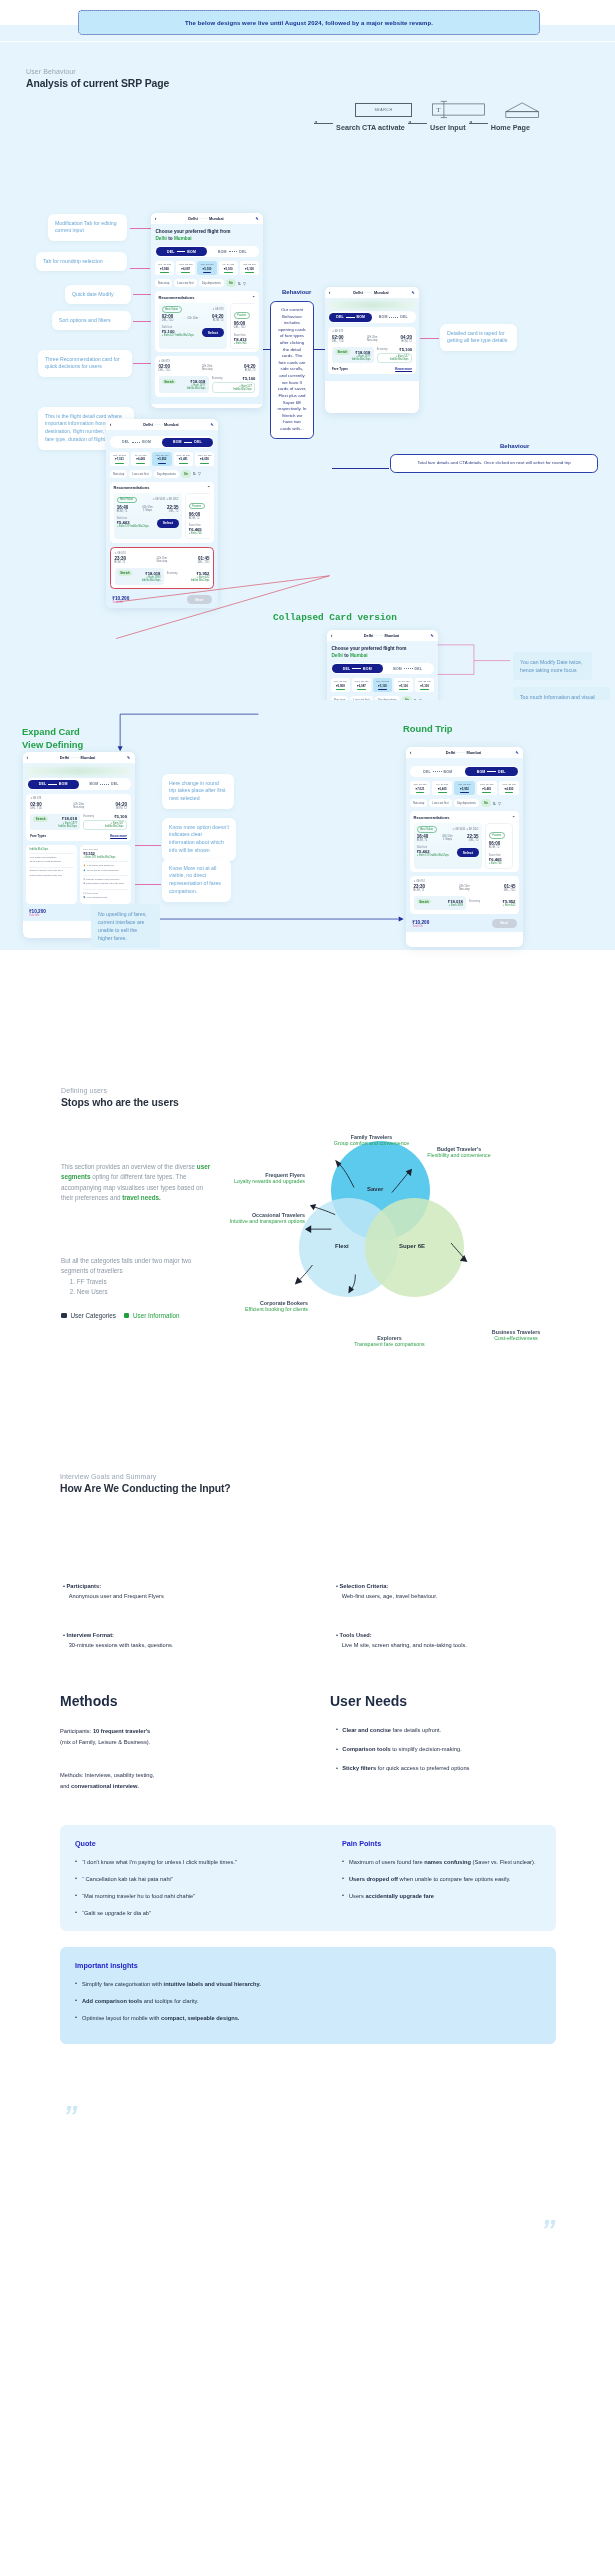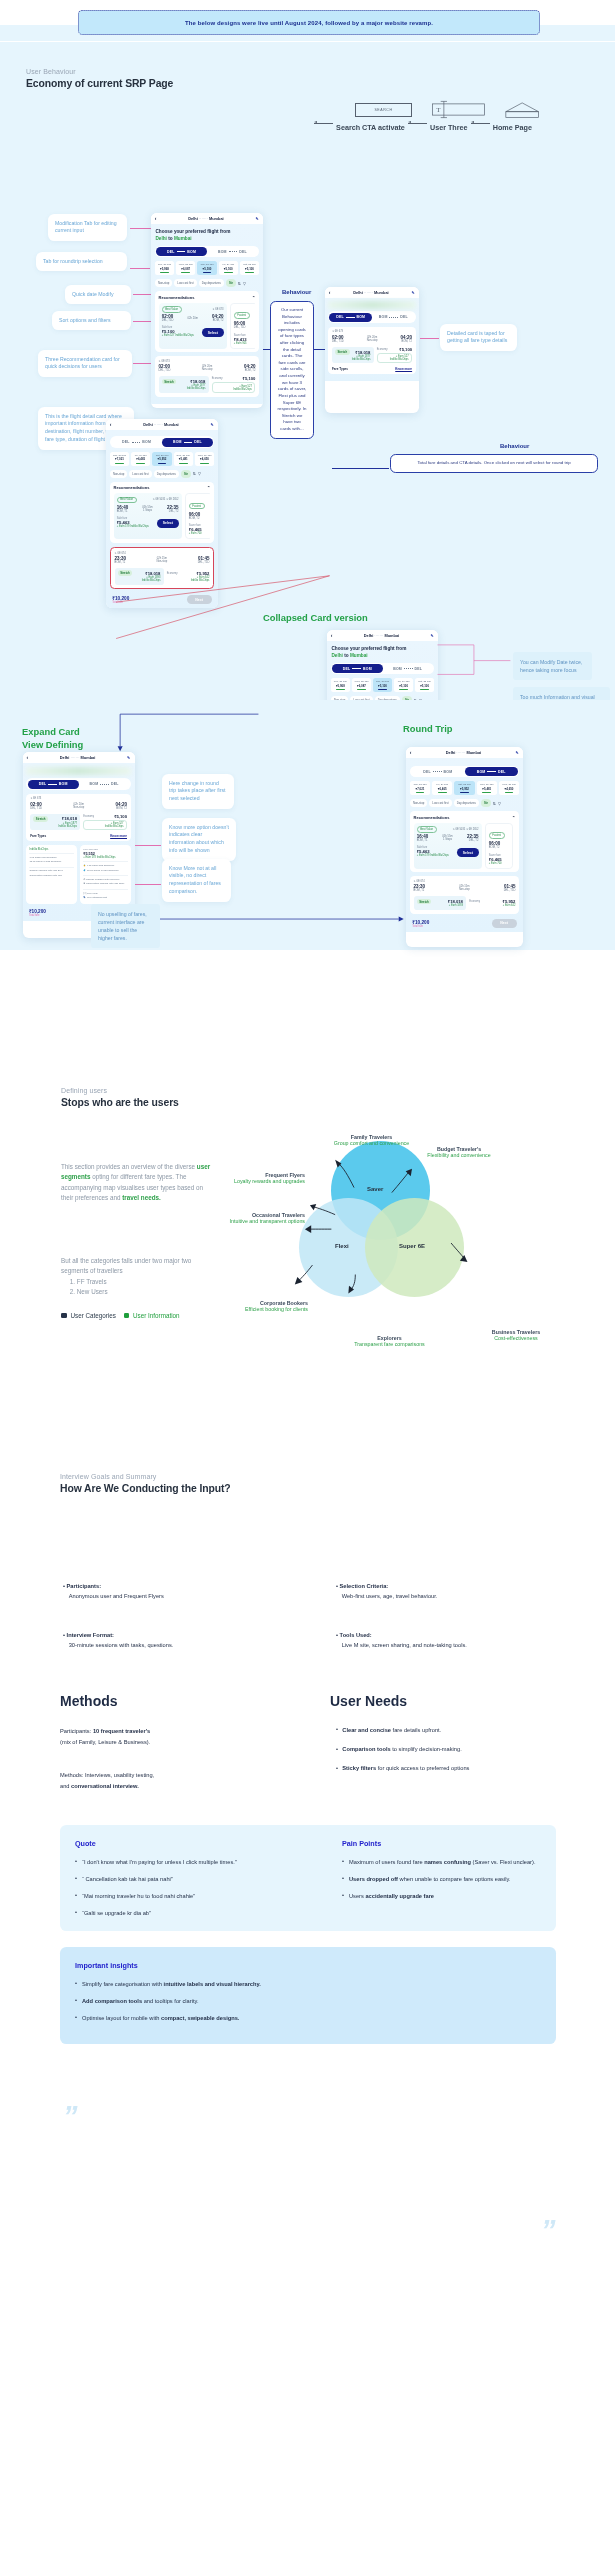--- a/index.html
+++ b/index.html
@@ -164,21 +164,21 @@
   <section id="sec-notice">
     <div class="fill"></div>
     <div class="notice">
       <span>The below designs were live until August 2024, followed by a major website revamp.</span>
     </div>
   </section>
 
   <section id="sec-srp">
     <div class="heads">
       <div class="sec-kicker">User Behaviour</div>
-      <div class="sec-title">Economy of current SRP Page</div>
+      <div class="sec-title">Analysis of current SRP Page</div>
     </div>
 
     <div class="flow" style="left:355px; top:58px;">
       <div style="width:57px;height:14px;border:0.7px solid #56606e;display:flex;align-items:center;justify-content:center;font-size:3.5px;color:#56606e;letter-spacing:0.6px;">SEARCH</div>
       <div style="width:11.3px;"></div>
       <svg width="53" height="19" viewBox="0 0 85 30">
         <rect x="1" y="6" width="83" height="18" fill="none" stroke="#56606e" stroke-width="1.1"></rect>
         <line x1="19" y1="2" x2="19" y2="28" stroke="#56606e" stroke-width="1.1"></line>
         <text x="7" y="19" font-size="11" fill="#56606e" font-family="Liberation Serif, serif">T</text>
         <line x1="14" y1="2" x2="24" y2="2" stroke="#56606e" stroke-width="1.1"></line>
@@ -187,21 +187,21 @@
       <div style="width:11.3px;"></div>
       <svg width="35" height="17.6" viewBox="0 0 55 28">
         <polygon points="27,3 53,17 1,17" fill="none" stroke="#56606e" stroke-width="1.1"></polygon>
         <rect x="1" y="17" width="52" height="9" fill="none" stroke="#56606e" stroke-width="1.1"></rect>
       </svg>
     </div>
     <div style="position:absolute;left:314px;top:81px;display:flex;align-items:flex-start;gap:3.1px;">
       <div class="flow-line"></div>
       <span class="flow-lbl">Search CTA activate</span>
       <div class="flow-line"></div>
-      <span class="flow-lbl">User Three</span>
+      <span class="flow-lbl">User Input</span>
       <div class="flow-line"></div>
       <span class="flow-lbl">Home Page</span>
     </div>
 
     <div class="bub" style="left:48px; top:172px; width:79px;"><span>Modification Tab for editing current input</span></div>
     <div class="bub" style="left:36px; top:210px; width:91px;"><span>Tab for roundtrip selection</span></div>
     <div class="bub" style="left:65px; top:243px; width:66px;"><span>Quick date Modify</span></div>
     <div class="bub" style="left:52px; top:269px; width:79px;"><span>Sort options and filters</span></div>
     <div class="bub" style="left:38px; top:308px; width:94px;"><span>Three Recommendation card for quick decisions for users</span></div>
     <div class="bub" style="left:38px; top:365px; width:96px;"><span>This is the flight detail card where important information from destination, flight number, type, fare type, duration of flight etc.</span></div>
@@ -534,21 +534,21 @@
           </div>
           <span class="nxtbtn dis">Next</span>
         </div>
       </div>
     </div>
 
     <div class="beh-label" style="left:500px;top:401px;">Behaviour</div>
     <div class="bub-o" style="left:390px;top:412px;width:208px;"><span>Total fare details and CTA details. Once clicked on next will select for round trip</span></div>
     <div class="arw-navy" style="left:332px;top:426px;width:57px;"></div>
 
-    <div class="gh" style="left:263px;top:570px;">Collapsed Card version</div>
+    <div class="gh" style="left:273px;top:570px;font-family:Liberation Mono, monospace;">Collapsed Card version</div>
 
     <svg style="position:absolute;left:113px;top:521px;width:226px;height:82px;" viewBox="0 0 360 130" width="226" height="82">
       <polyline points="5,120 345,20 5,62" fill="none" stroke="#d6455a" stroke-width="1"></polyline>
     </svg>
 
     <div class="phone" style="left:327px; top:588px; width:111px; height:182px;">
       <div class="ph-top">
         <span class="ph-back">‹</span>
         <span class="ph-route">
           <span>Delhi</span> <span class="dots">·······</span> <span>Mumbai</span>

